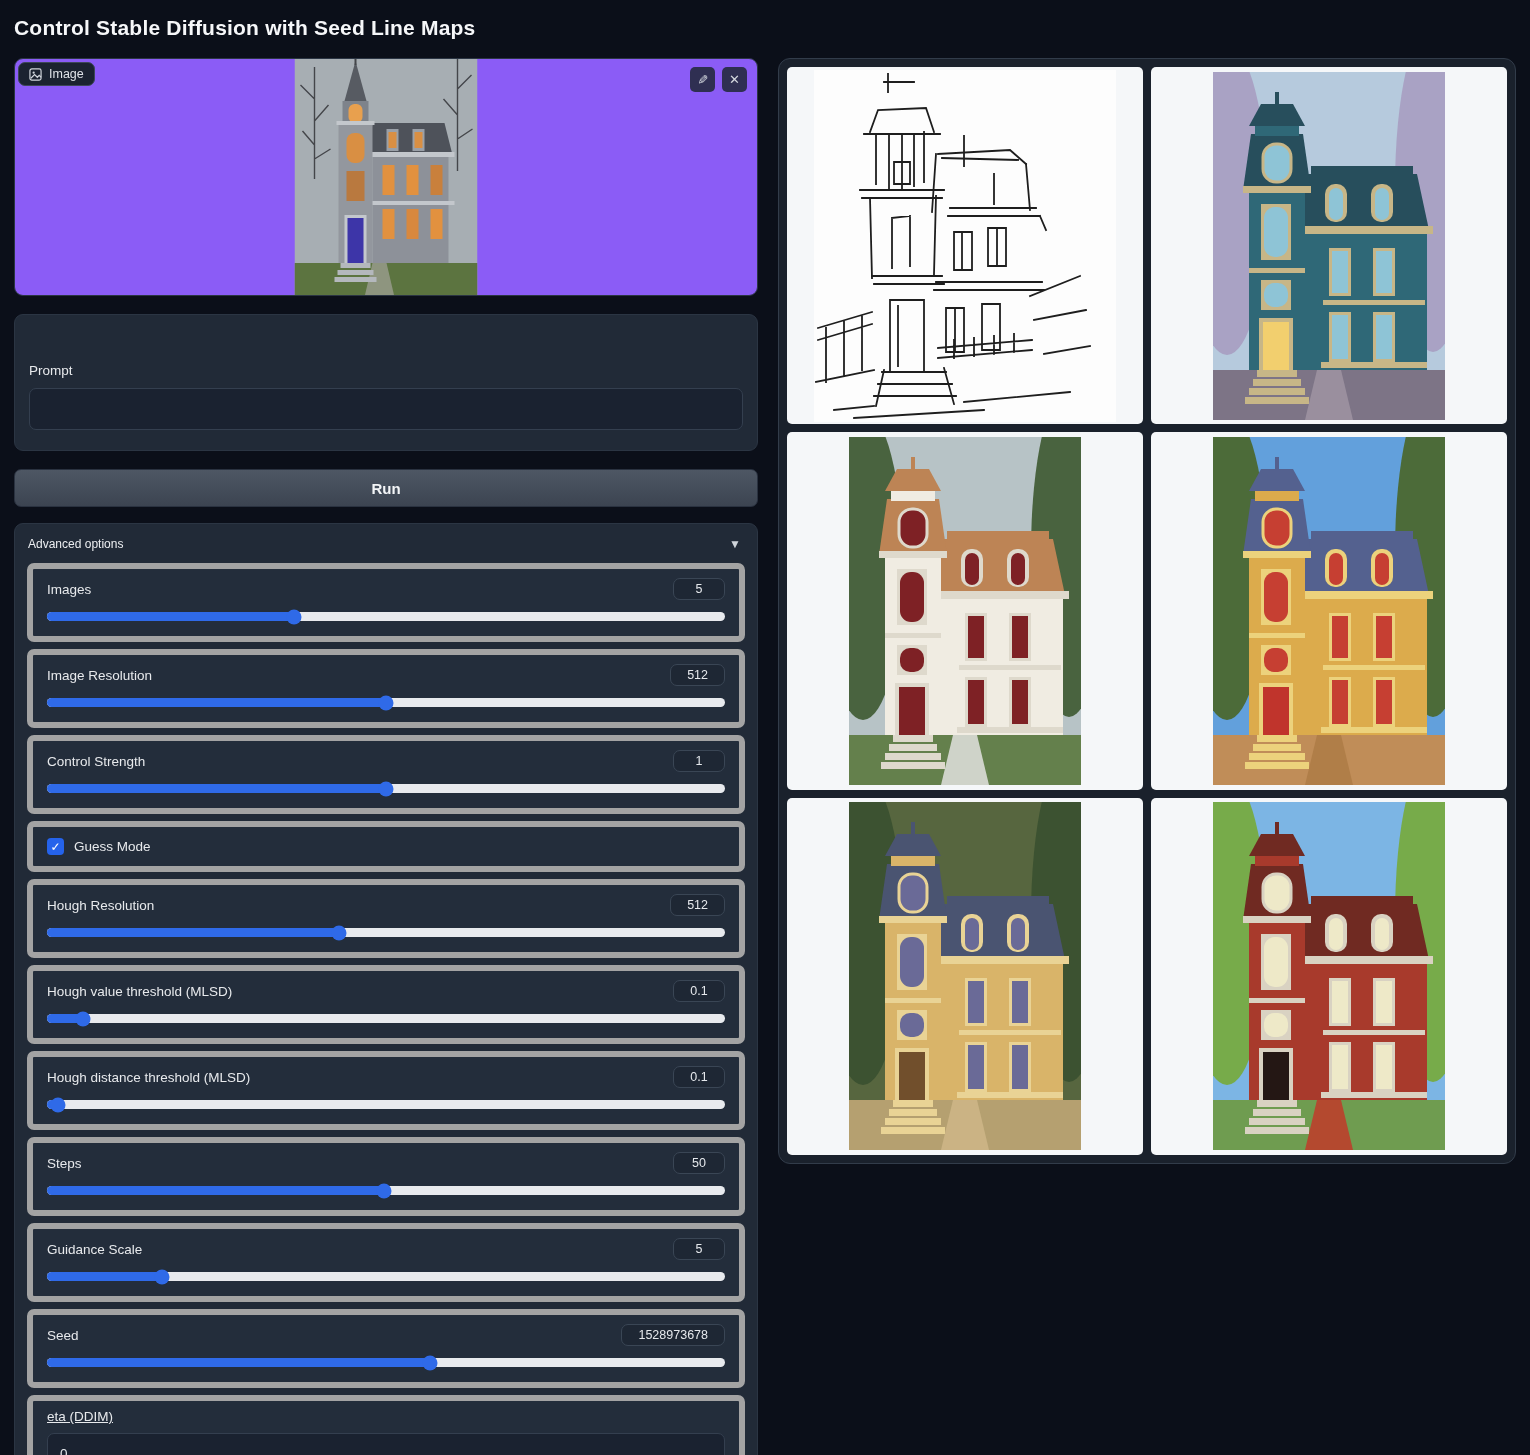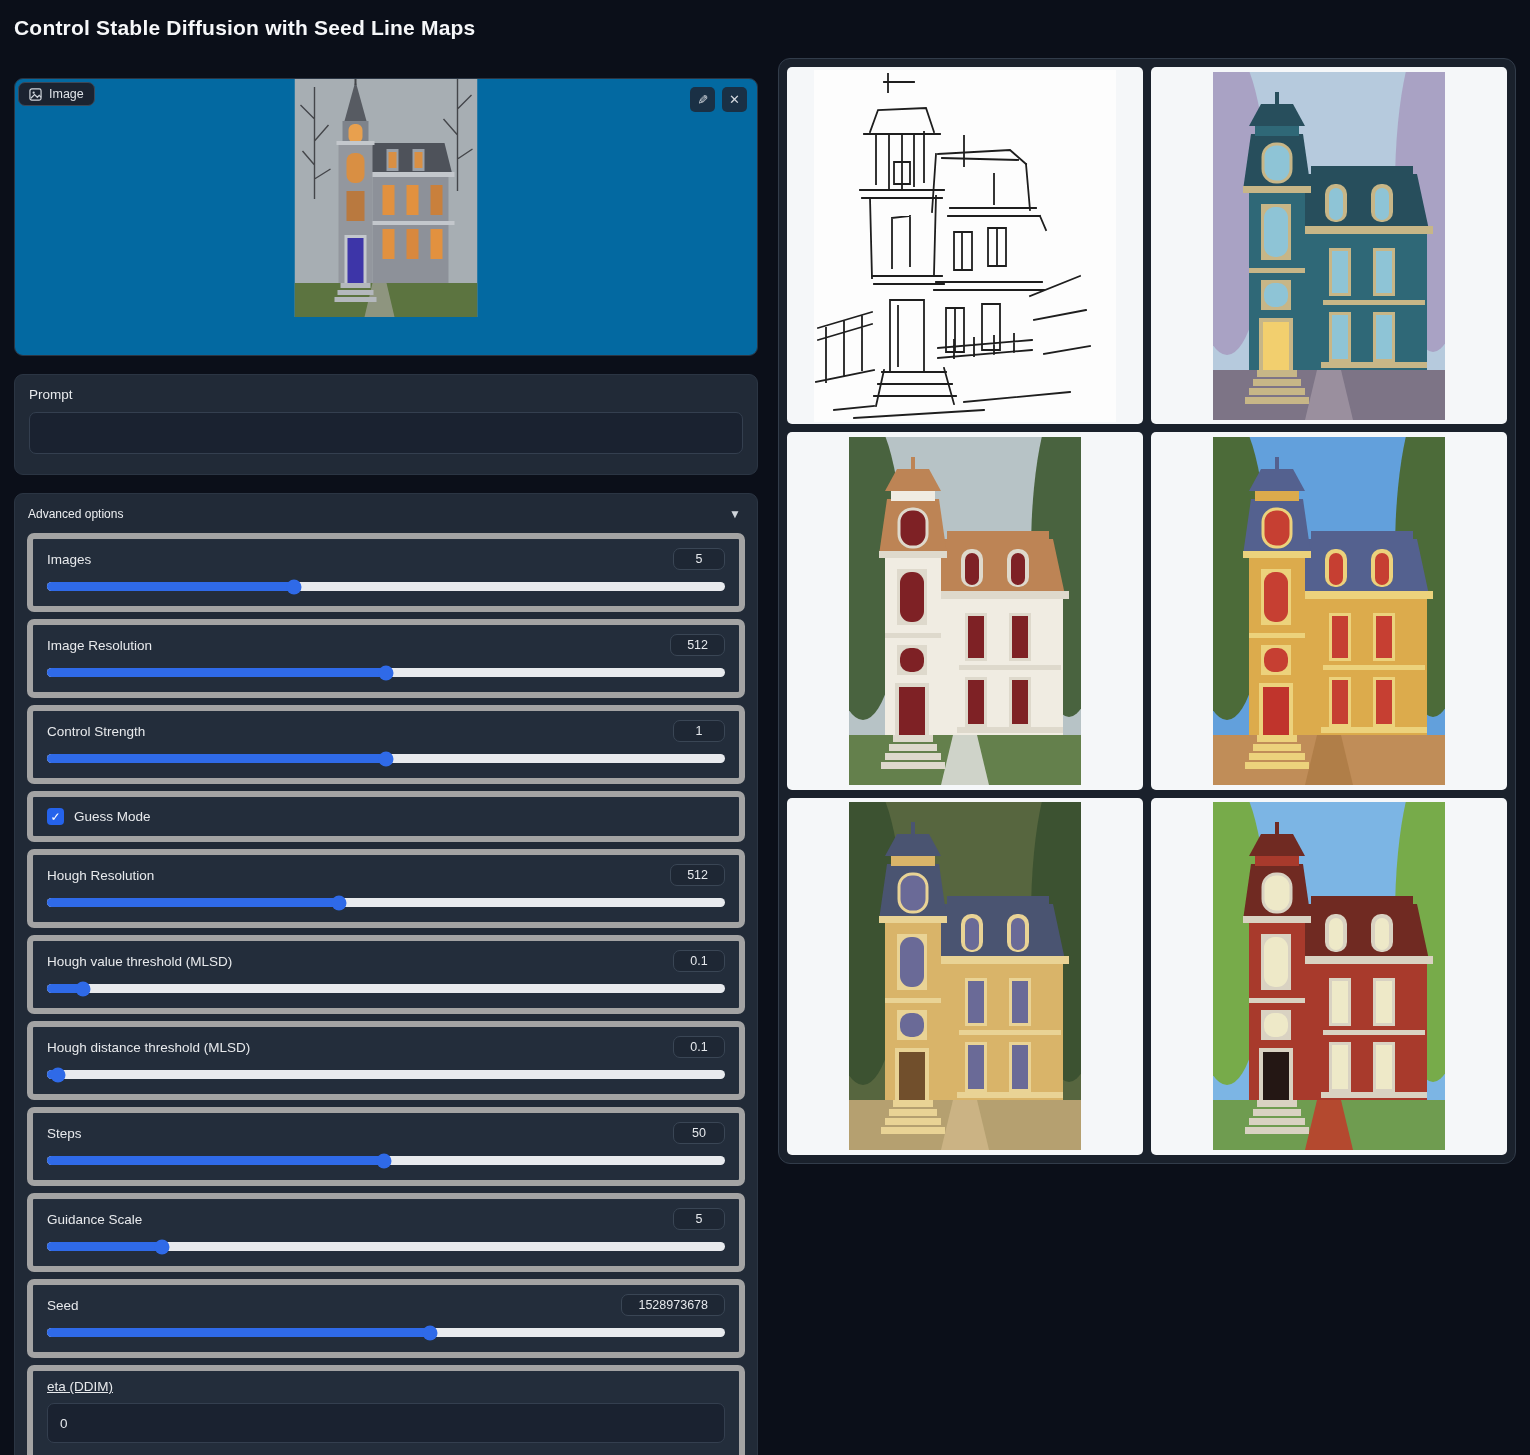--- a/index.html
+++ b/index.html
@@ -10,37 +10,37 @@
     font-family:"Liberation Sans", sans-serif;
   }
   .app { padding:10px 14px; }
   h1.title { font-size:21px; font-weight:700; color:#f6f7f9; margin:6px 0 18px 0; letter-spacing:.2px; }
   .row { display:flex; gap:20px; align-items:flex-start; }
   .left-col { width:744px; flex:none; }
 
   .panel { background:#212a37; border:1px solid #2b3543; border-radius:9px; }
 
   
-  .image-panel { position:relative; height:278px; margin-bottom:18px; overflow:hidden; background:#0369a1;margin-top:20px; }
+  .image-panel { position:relative; height:238px; margin-bottom:18px; overflow:hidden; background:#8b5cf6; }
   .photo { position:absolute; left:50%; top:0; transform:translateX(-50%); height:238px; width:183px; display:block; }
   .img-badge { position:absolute; top:3px; left:3px; z-index:3; display:flex; align-items:center; gap:7px;
     background:#1b2330; border:1px solid #3d4857; border-radius:7px; padding:4px 10px;
     font-size:12.5px; color:#dfe3e8; }
   .img-badge svg { display:block; }
   .img-actions { position:absolute; top:8px; right:10px; z-index:3; display:flex; gap:7px; }
   .icon-btn { width:25px; height:25px; border-radius:5px; border:none; cursor:pointer;
     background:rgba(30,39,53,.85); color:#d6dae0; font-size:13px;
     display:flex; align-items:center; justify-content:center; padding:0; }
   .icon-btn .glyph { line-height:1; }
   .edit-glyph { display:inline-block; transform:rotate(90deg); }
 
   
   .prompt-panel { padding:12px 14px 16px; margin-bottom:18px; }
   .g-label { display:block; font-size:13.5px; color:#e7e9ec; }
-  .prompt-panel .g-label { margin-bottom:10px; }
+  .prompt-panel .g-label { margin-bottom:10px;margin-top:36px; }
   textarea.text-area, input.text-input {
     width:100%; background:#1a2230; border:1px solid #343f4f; border-radius:7px;
     color:#e5e8ec; font-size:13.5px; font-family:inherit; padding:9px 12px; outline:none;
   }
   textarea.text-area { height:42px; resize:none; }
   input.text-input { height:40px; }
 
   
   .run-btn { display:block; width:100%; height:38px; margin-bottom:16px; cursor:pointer;
     border:1px solid #2a3240; border-radius:7px;
@@ -191,20 +191,21 @@
           <rect x="43" y="211" width="36" height="5" fill="#b4b8bd"></rect>
           <rect x="40" y="218" width="42" height="5" fill="#b4b8bd"></rect>
         </svg>
       </div>
 
       <div class="panel prompt-panel">
         <label class="g-label">Prompt</label>
         <textarea class="text-area" placeholder="" style=""></textarea>
       </div>
 
+      <button class="run-btn">Run</button>
 
       <div class="panel accordion">
         <div class="acc-header">
           <span class="acc-title">Advanced options</span>
           <span class="arrow">▼</span>
         </div>
         <div class="acc-body" id="advanced-body">
             <div class="group slider-group">
     <div class="group-head">
       <label class="g-label">Images</label>

